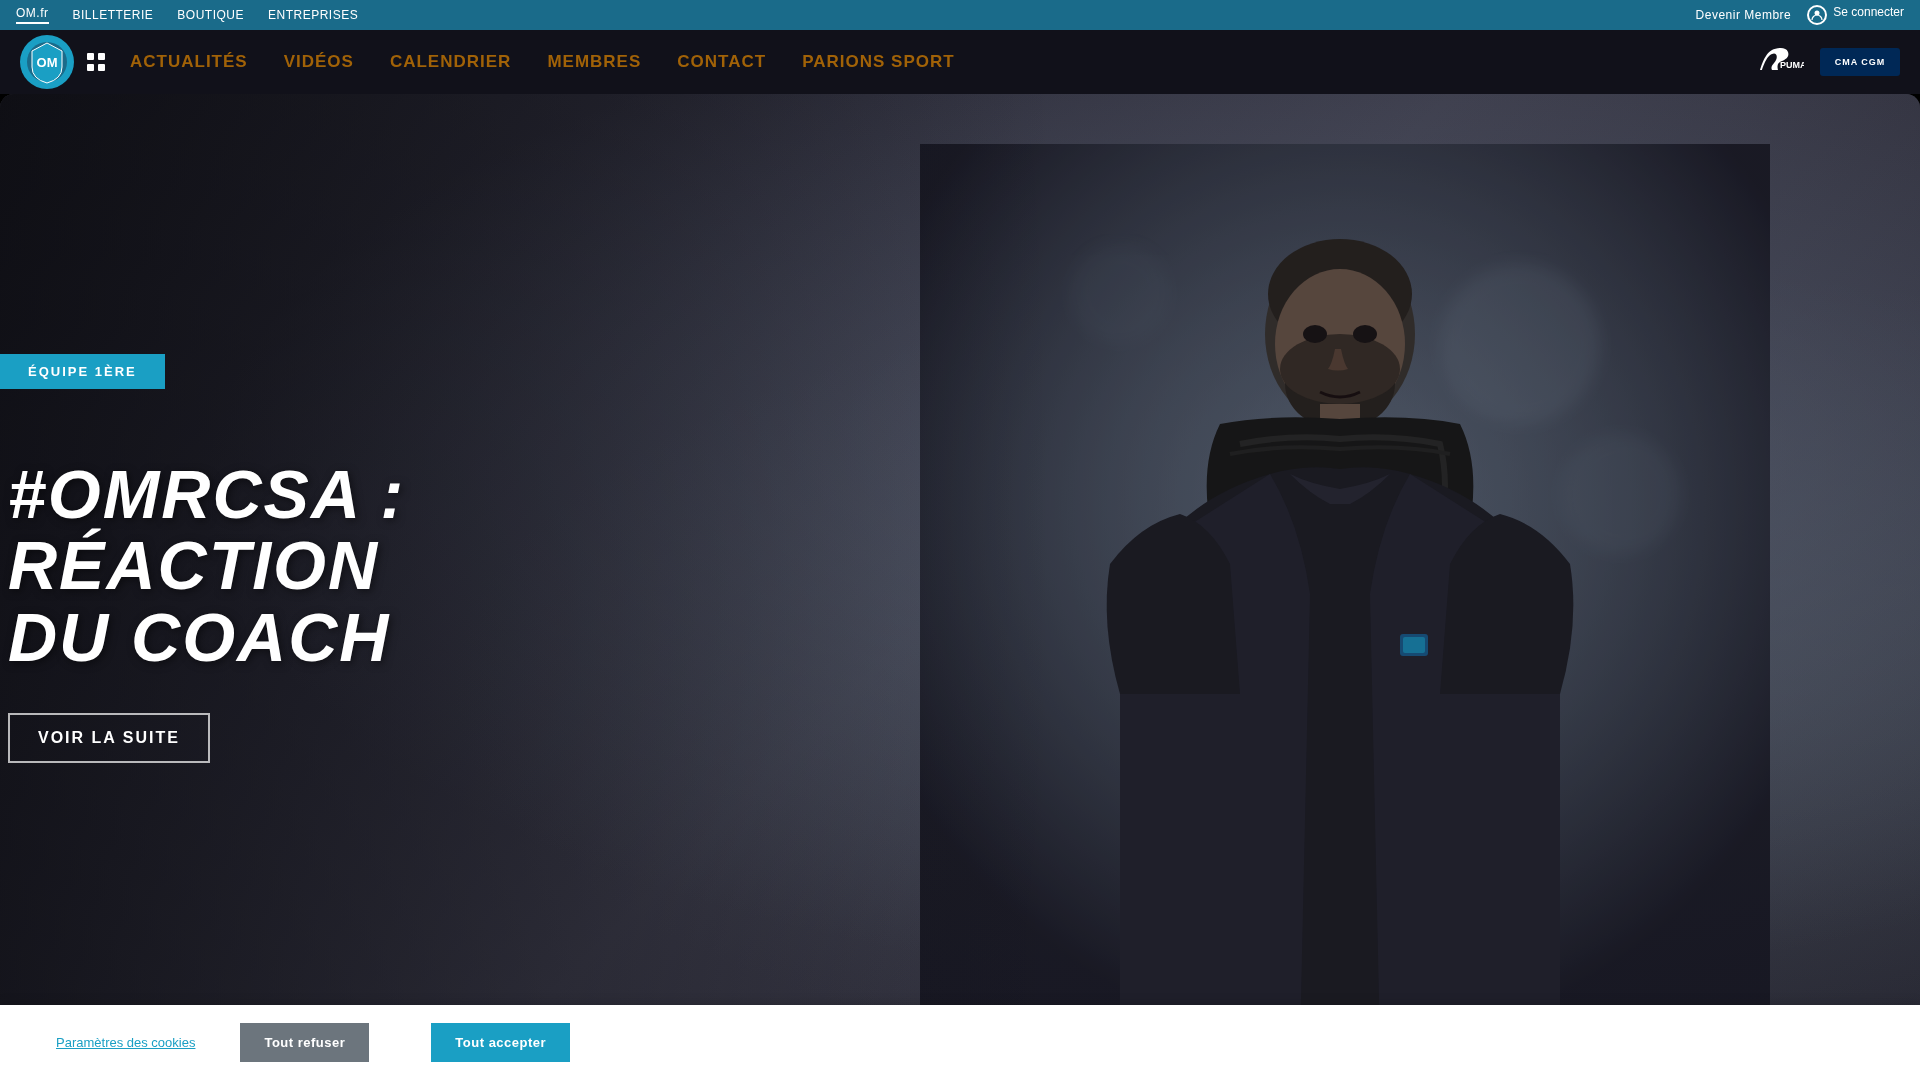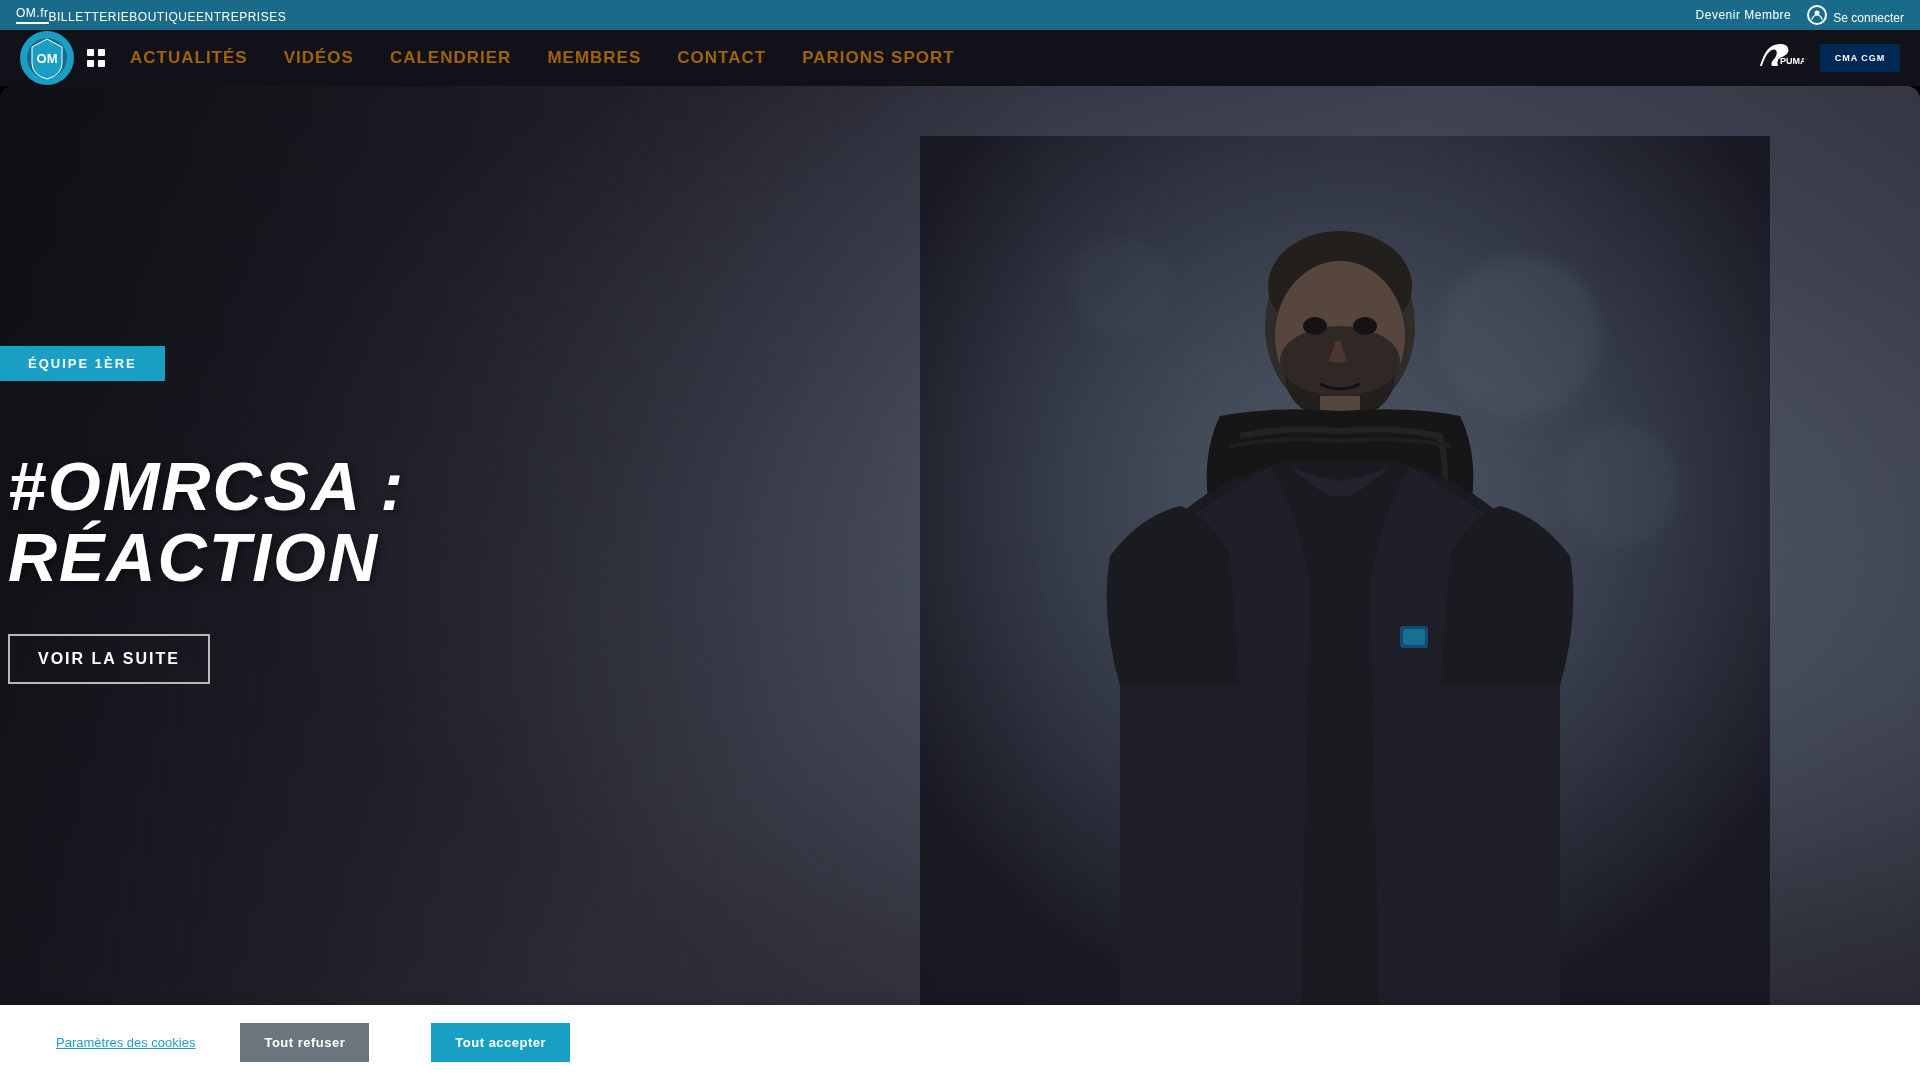--- a/index.html
+++ b/index.html
@@ -19,21 +19,22 @@
       height: 30px;
       display: flex;
       align-items: center;
       justify-content: space-between;
       padding: 0 16px;
       font-size: 12px;
       color: #fff;
     }
     #top-bar-left {
       display: flex;
-      align-items: flex-end;
+      gap: 24px;
+      align-items: center;
     }
     #top-bar-left a, #top-bar-right a {
       color: #fff;
       text-decoration: none;
       font-size: 12px;
       font-weight: 500;
       letter-spacing: 0.5px;
     }
     #top-bar-right {
       display: flex;
@@ -46,42 +47,42 @@
       font-size: 12px;
       font-weight: 500;
       cursor: pointer;
     }
     .top-link.active-link {
       border-bottom: 2px solid #fff;
       padding-bottom: 2px;
     }
     .se-connecter-btn {
       display: flex;
-      align-items: flex-end;
+      align-items: flex-start;
       gap: 6px;
       color: #fff;
       font-size: 12px;
       font-weight: 500;
       cursor: pointer;
     }
     .user-icon {
       width: 20px;
       height: 20px;
       border-radius: 50%;
       border: 2px solid #fff;
       display: flex;
       align-items: center;
       justify-content: center;
       font-size: 11px;
     }
 
     
     #main-nav {
       background: rgba(20, 20, 30, 0.85);
-      height: 56px;
+      height: 64px;
       display: flex;
       align-items: center;
       padding: 0 20px;
       position: relative;
       z-index: 10;
     }
     #nav-logo {
       width: 54px;
       height: 54px;
       margin-right: 12px;
@@ -421,20 +422,21 @@
     </svg>
   </div>
 
   <div id="hero-overlay"></div>
 
   <div id="hero-content">
     <div id="category-tag">ÉQUIPE 1ÈRE</div>
     <h1 id="hero-title">
       <span>#OMRCSA :</span><br>
       <span>RÉACTION</span><br>
+      <span>DU COACH</span>
     </h1>
     <a id="voir-suite-btn">VOIR LA SUITE</a>
   </div>
 </section>
 
 <div id="cookie-bar">
   <div id="cookie-buttons">
     <button class="cookie-btn-params">Paramètres des cookies</button>
     <button class="cookie-btn-refuse">Tout refuser</button>
     <button class="cookie-btn-accept">Tout accepter</button>

